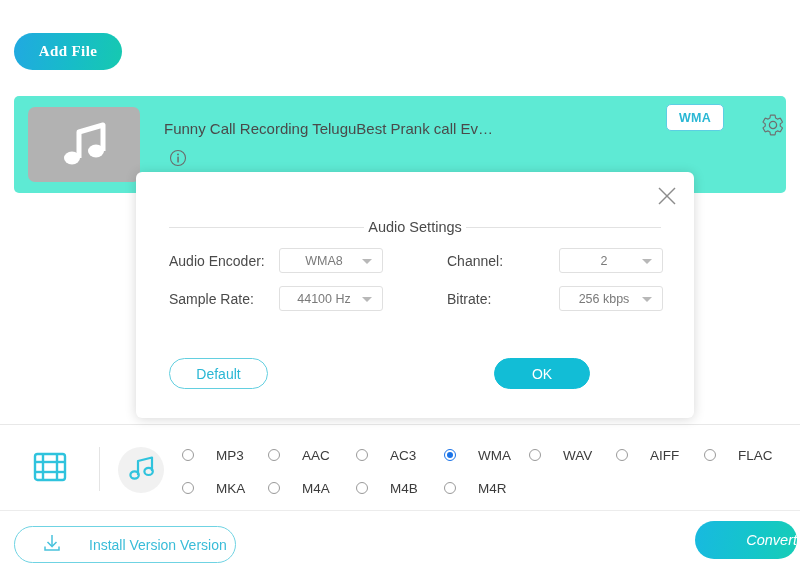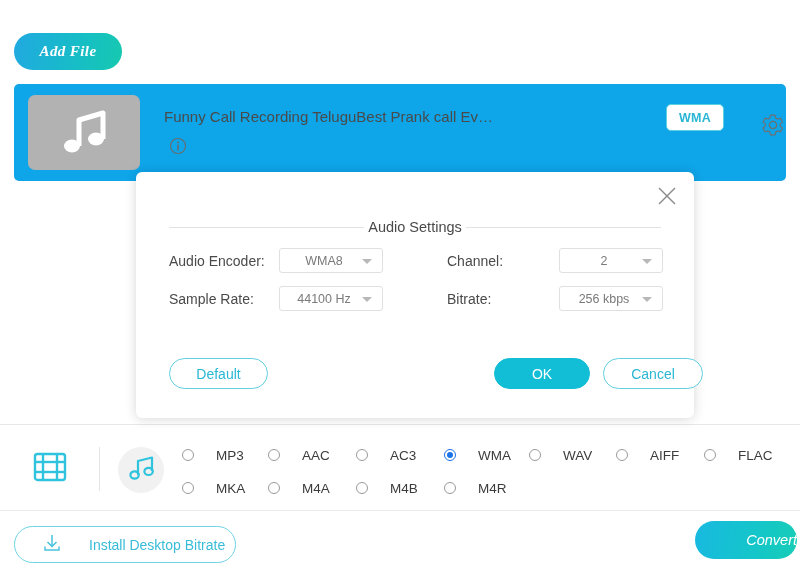--- a/index.html
+++ b/index.html
@@ -19,28 +19,28 @@
   .addfile-btn {
     position: absolute; left: 14px; top: 33px;
     width: 108px; height: 37px;
     border: none; border-radius: 19px;
     background: linear-gradient(100deg, #21a9e1 0%, #17bcc8 55%, #16c9b0 100%);
     color: #ffffff;
     font-family: "Liberation Serif", serif;
     font-size: 15px; font-weight: bold;
     letter-spacing: .4px;
     cursor: pointer;
-    display: flex; align-items: center; justify-content: center; font-style: italic;
+    display: flex; align-items: center; justify-content: center;
   }
 
   
   .file-card {
-    position: absolute; left: 14px; top: 84px;
+    position: absolute; left: 14px; top: 96px;
     width: 772px; height: 97px;
-    background: #0ea5e9;
+    background: #5eead4;
     border-radius: 5px;
   }
   .file-thumb {
     position: absolute; left: 14px; top: 11px;
     width: 112px; height: 75px;
     background: #b2b2b2;
     border-radius: 7px;
     display: flex; align-items: center; justify-content: center;
   }
   .file-title {
@@ -326,23 +326,20 @@
       </div>
 
     </div>
 
     <div class="dlg-actions">
       <div class="btn-pill btn-default">
         <span>Default</span>
       </div>
       <div class="btn-pill btn-ok">
         <span>OK</span>
-      </div>
-      <div class="btn-pill btn-cancel">
-        <span>Cancel</span>
       </div>
     </div>
 
   </div>
 
   <div class="fmt-bar">
 
     <div class="ico-video">
       <span>
         <svg width="34" height="32" viewBox="0 0 34 32" aria-hidden="true">
@@ -422,21 +419,21 @@
 
   <div class="bottom-bar">
     <div class="install-btn">
       <span>
         <svg width="22" height="22" viewBox="0 0 22 22" aria-hidden="true">
           <line x1="11" y1="3" x2="11" y2="14" stroke="#49c2dc" stroke-width="1.5"></line>
           <path d="M6.5 10 L11 14.6 L15.5 10" fill="none" stroke="#49c2dc" stroke-width="1.5" stroke-linejoin="round"></path>
           <path d="M4 14.5 L4 18 L18 18 L18 14.5" fill="none" stroke="#49c2dc" stroke-width="1.5"></path>
         </svg>
       </span>
-      <span>Install Desktop Bitrate</span>
+      <span>Install Version Version</span>
     </div>
   </div>
 
   <button class="convert-btn">
     <span>Convert</span>
   </button>
 
 </div>
 
 </body></html>

